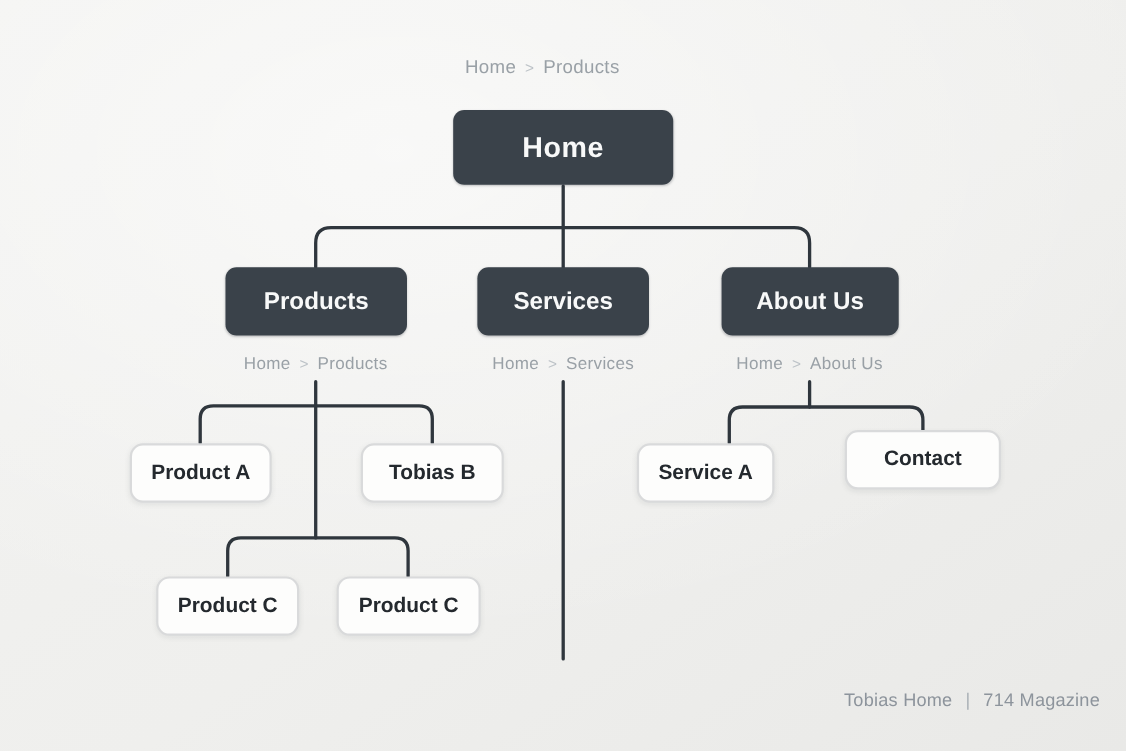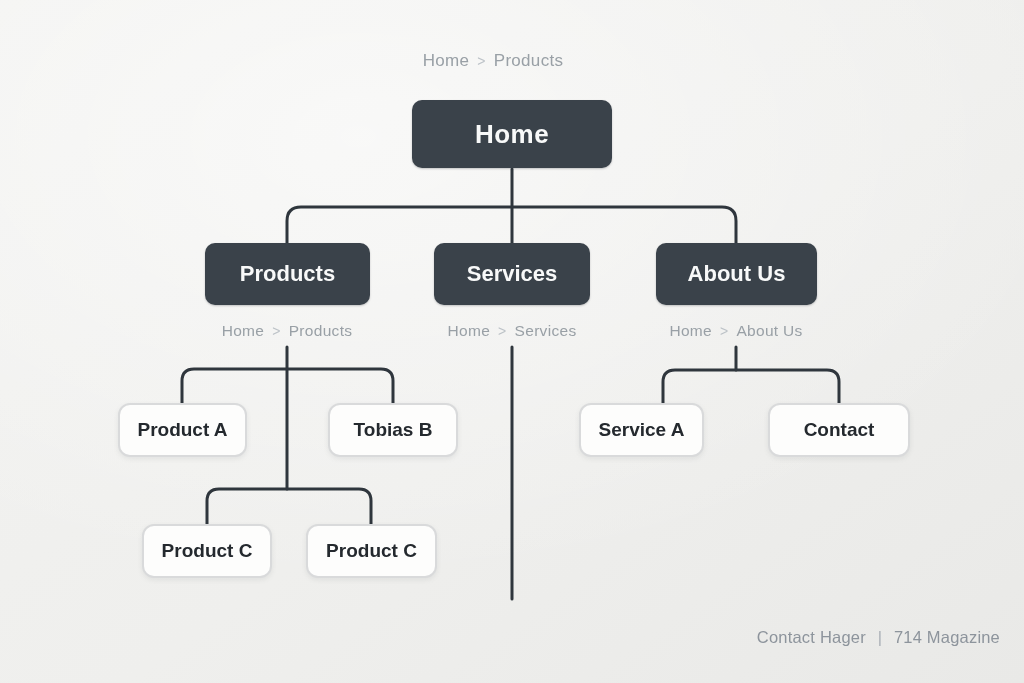--- a/index.html
+++ b/index.html
@@ -51,21 +51,21 @@
     font-size: 19px;
     box-shadow: 0 2px 5px rgba(90,95,100,0.10);
   }
   .node-home      { left: 412px; top: 100px; width: 200px; height: 68px; font-size: 26px; letter-spacing: 0.5px; }
   .node-products  { left: 205px; top: 243px; width: 165px; height: 62px; font-size: 22px; }
   .node-services  { left: 434px; top: 243px; width: 156px; height: 62px; font-size: 22px; }
   .node-about     { left: 656px; top: 243px; width: 161px; height: 62px; font-size: 22px; }
   .node-product-a { left: 118px; top: 403px; width: 129px; height: 54px; }
   .node-product-b { left: 328px; top: 403px; width: 130px; height: 54px; }
   .node-service-a { left: 579px; top: 403px; width: 125px; height: 54px; }
-  .node-contact   { left: 768px; top: 403px; width: 142px; height: 54px; }
+  .node-contact   { left: 768px; top: 391px; width: 142px; height: 54px; }
   .node-product-c-left  { left: 142px; top: 524px; width: 130px; height: 54px; }
   .node-product-c-right { left: 306px; top: 524px; width: 131px; height: 54px; }
 
   .crumb {
     position: absolute;
     display: flex;
     align-items: baseline;
     justify-content: center;
     color: #99a0a6;
     font-size: 15.5px;
@@ -153,18 +153,18 @@
   </div>
 
   <div class="node light node-product-a">Product A</div>
   <div class="node light node-product-b">Tobias B</div>
   <div class="node light node-service-a">Service A</div>
   <div class="node light node-contact">Contact</div>
   <div class="node light node-product-c-left">Product C</div>
   <div class="node light node-product-c-right">Product C</div>
 
   <div class="attribution">
-    <span>Contact Hager</span>
+    <span>Tobias Home</span>
     <span class="pipe">|</span>
     <span>714 Magazine</span>
   </div>
 
 </div>
 
 </body></html>

